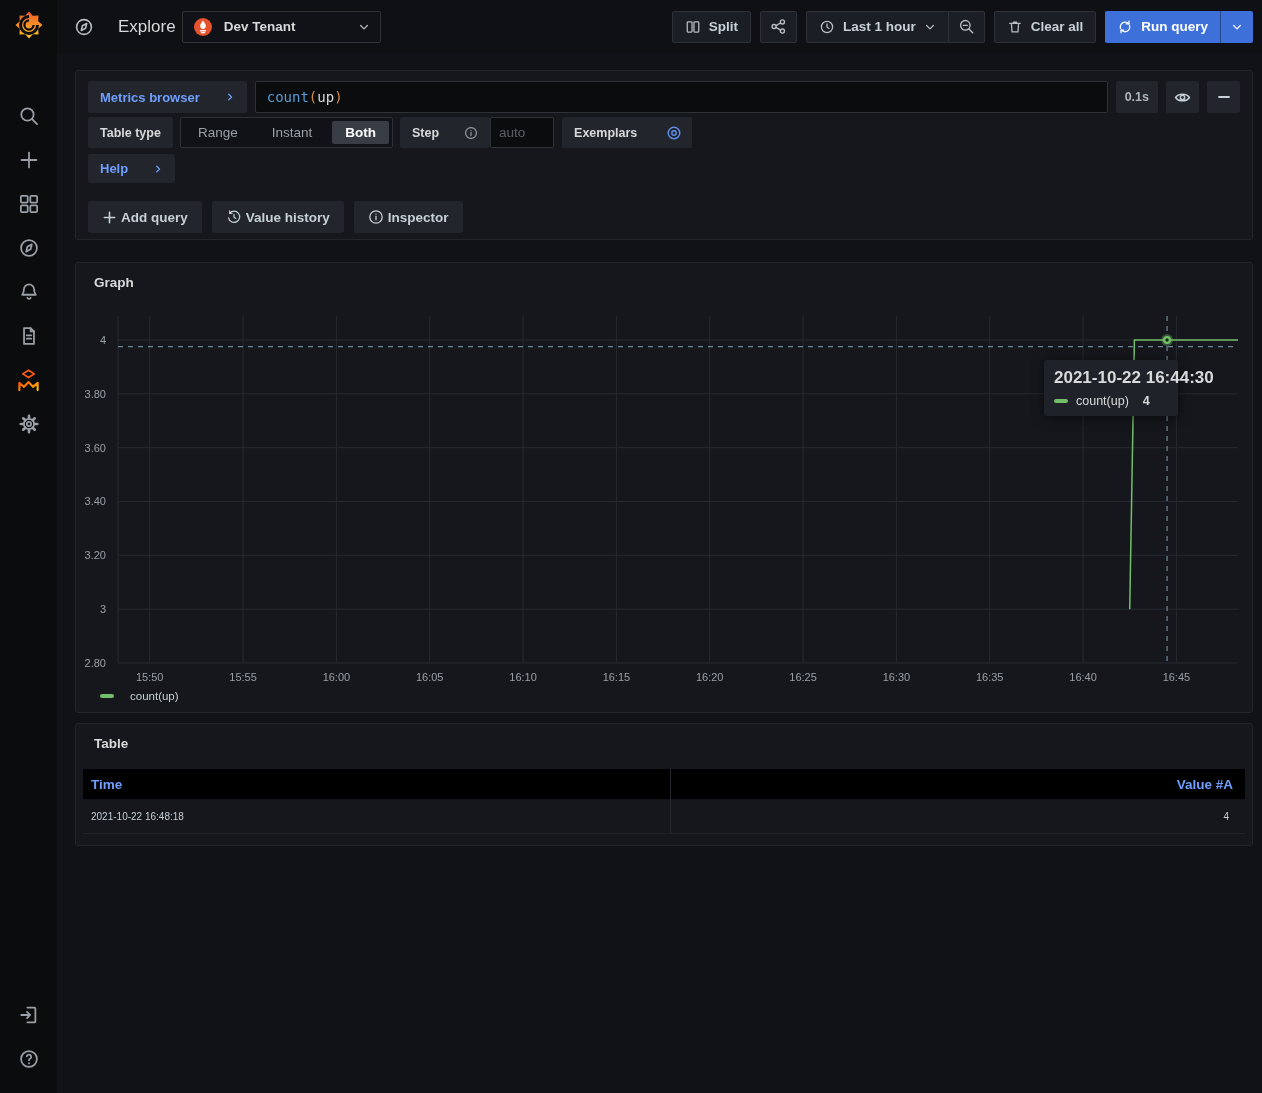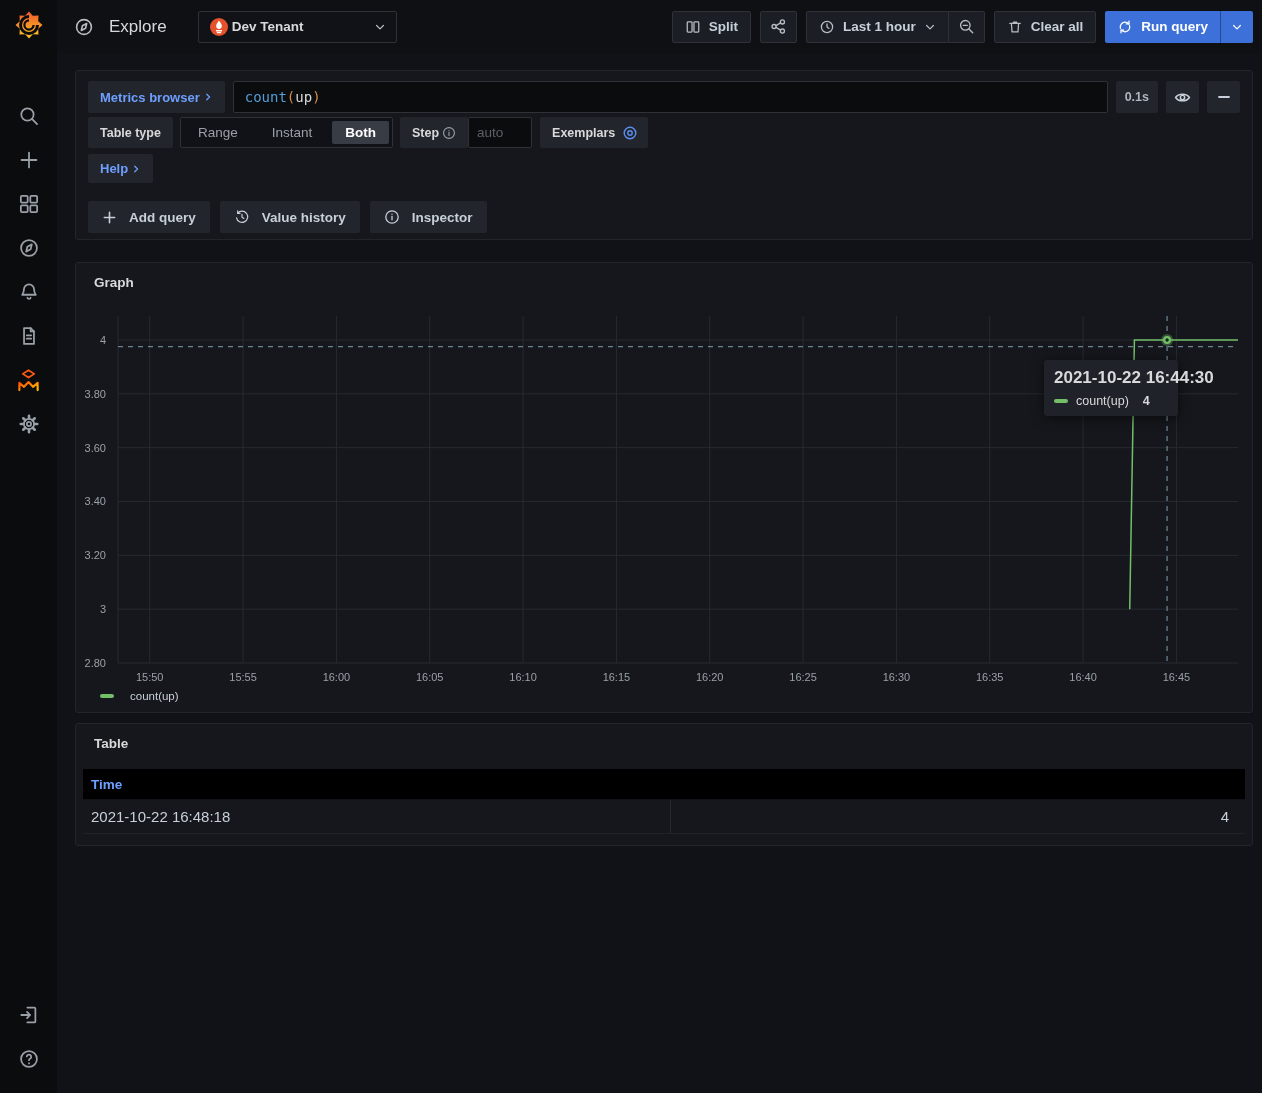--- a/index.html
+++ b/index.html
@@ -27,22 +27,22 @@
   .sidebar{position:absolute;left:0;top:0;width:57px;height:1093px;background:var(--side);z-index:6;display:flex;flex-direction:column;align-items:center}
   .logo-btn{margin-top:9px;width:32px;height:32px;display:flex;align-items:center;justify-content:center;cursor:pointer}
   .side-nav{margin-top:53px;display:flex;flex-direction:column}
   .side-btn{width:57px;height:44px;display:flex;align-items:center;justify-content:center;cursor:pointer}
   .side-bottom{position:absolute;left:0;bottom:12px;width:57px;display:flex;flex-direction:column}
   .sideicon{stroke:#9aa0a8;fill:none;stroke-width:1.6;stroke-linecap:round;stroke-linejoin:round}
 
   
   .topbar{position:absolute;left:57px;top:0;right:0;height:53px;background:var(--bg-top);display:flex;align-items:center;padding:0 9px 0 17px}
   .tb-left{display:flex;align-items:center}
-  .explore-title{display:flex;align-items:center;gap:15px;font-size:17px;font-weight:500;color:var(--text)}
-  .ds-picker{margin-left:31px;width:199px;height:32px;border:1px solid var(--input-border);border-radius:2px;background:var(--bg);display:flex;align-items:center;gap:3px;padding:0 10px;cursor:pointer}
+  .explore-title{display:flex;align-items:center;gap:24px;font-size:17px;font-weight:500;color:var(--text)}
+  .ds-picker{margin-left:6px;width:199px;height:32px;border:1px solid var(--input-border);border-radius:2px;background:var(--bg);display:flex;align-items:center;gap:11px;padding:0 10px;cursor:pointer}
   .ds-picker .lbl{font-size:13.5px;font-weight:600;color:var(--text)}
   .ds-picker .chev{margin-left:auto}
   .tb-right{margin-left:auto;display:flex;align-items:center;gap:9px}
   .tb-group{display:flex}
   .tb-btn{height:32px;background:var(--tbtn);border:1px solid var(--tbtn-border);border-radius:2px;color:var(--text2);font-size:13.5px;font-weight:600;display:flex;align-items:center;gap:8px;padding:0 12px;cursor:pointer}
   .tb-btn.iconic{padding:0 9px}
   .tb-group .tb-btn{border-radius:0}
   .tb-group .tb-btn:first-child{border-radius:2px 0 0 2px}
   .tb-group .tb-btn:last-child{border-radius:0 2px 2px 0;border-left:none}
   .run-group .tb-btn{background:var(--accent);border:none;color:#fff}
@@ -54,34 +54,34 @@
   .panel{position:absolute;left:75px;width:1178px;background:var(--panel);border:1px solid var(--panel-border);border-radius:3px}
   .panel-title{position:absolute;left:18px;top:12px;font-size:13.5px;font-weight:600;color:var(--text)}
 
   
   .query-panel{top:70px;height:170px;padding:10px 12px}
   .q-row{display:flex;align-items:stretch}
   .row1{height:32px}
   .row2{height:31px;margin-top:4px}
   .row3{height:29px;margin-top:6px}
   .row4{height:32px;margin-top:18px;gap:10px}
-  .chip{background:var(--chip);border-radius:2px;display:flex;align-items:center;gap:3px;padding:0 12px;font-size:12.5px;font-weight:600;color:var(--text)}
+  .chip{background:var(--chip);border-radius:2px;display:flex;align-items:center;gap:25px;padding:0 12px;font-size:12.5px;font-weight:600;color:var(--text)}
   .chip.link{color:var(--link);font-size:13px}
   .code-input{flex:1;margin-left:8px;background:var(--input-bg);border:1px solid var(--input-border);border-radius:2px;display:flex;align-items:center;padding:0 11px;font-family:"DejaVu Sans Mono",monospace;font-size:14px;cursor:text}
   .tok-fn{color:var(--syn-fn)} .tok-paren{color:var(--syn-paren)} .tok-arg{color:var(--syn-arg)}
   .exec-chip{margin-left:8px;background:var(--chip);border-radius:2px;display:flex;align-items:center;padding:0 9px;font-size:12.5px;font-weight:600;color:#aeb6bd}
   .sq-btn{width:33px;margin-left:8px;background:var(--chip);border-radius:2px;display:flex;align-items:center;justify-content:center;cursor:pointer}
   .radio-group{margin-left:7px;border:1px solid var(--tbtn-border);border-radius:2px;display:flex;background:var(--bg)}
   .radio{padding:0 17px;display:flex;align-items:center;color:var(--muted);font-size:13.5px;font-weight:500;cursor:pointer}
   .radio.sel{background:#383d45;color:#fff;border-radius:2px;margin:3px;padding:0 13px;font-weight:600}
   .step-chip{margin-left:7px}
   .step-input{width:64px;background:var(--input-bg);border:1px solid var(--input-border);border-radius:2px;color:var(--text);padding:0 8px;font-size:13.5px;font-family:inherit}
   .step-input::placeholder{color:#5c6066}
   .ex-chip{margin-left:8px;padding-right:10px}
-  .act-btn{background:var(--chip);border-radius:2px;display:flex;align-items:center;gap:12px;padding:0 14px;font-size:13.5px;font-weight:600;color:var(--text2);cursor:pointer}
+  .act-btn{background:var(--chip);border-radius:2px;display:flex;align-items:center;gap:4px;padding:0 14px;font-size:13.5px;font-weight:600;color:var(--text2);cursor:pointer}
 
   
   .graph-panel{top:262px;height:451px}
   .chart-svg{position:absolute;left:0;top:0}
   .gridline{stroke:var(--grid);stroke-width:1}
   .xtick,.ytick{fill:var(--muted);font-size:11px;font-family:"Liberation Sans",sans-serif}
   .series-line{fill:none;stroke-width:1.5}
   .crosshair{stroke:rgba(142,173,193,.9);stroke-width:1;stroke-dasharray:5 5;fill:none}
   .tooltip{position:absolute;left:968px;top:97px;width:134px;background:#202229;border-radius:3px;box-shadow:0 2px 12px rgba(0,0,0,.55);padding:8px 10px;z-index:4}
   .tt-time{font-size:17px;font-weight:700;color:var(--text);white-space:nowrap}
@@ -91,21 +91,21 @@
   .legend{position:absolute;left:24px;top:427px;display:flex;align-items:center;gap:8px;font-size:11.5px;color:var(--text2)}
 
   
   .table-panel{top:723px;height:123px}
   .tbl{position:absolute;left:7px;right:7px;top:45px}
   .tbl-header,.tbl-row{display:grid;grid-template-columns:587px 1fr}
   .tbl-header{background:#000000;height:31px;border-bottom:1px solid #121318}
   .th{padding:0 8px;line-height:31px;color:var(--link);font-size:13.5px;font-weight:600;cursor:pointer}
   .th.right{text-align:right;padding-right:12px;border-left:1px solid #26282e}
   .tbl-row{height:34px;border-bottom:1px solid #1f2228}
-  .td{padding:0 8px;line-height:34px;color:var(--text2);font-size:15px}
+  .td{padding:0 8px;line-height:34px;color:var(--text2);font-size:10px}
   .td.right{text-align:right;padding-right:16px;border-left:1px solid #26282e}
 </style>
 </head>
 <body>
 
 <aside class="sidebar">
   <div class="logo-btn">
     <svg width="30" height="30" viewBox="0 0 30 30">
       <defs>
         <linearGradient id="glg" x1="0" y1="1" x2="0" y2="0">
@@ -429,19 +429,20 @@
     <span class="swatch"></span>
     <span>count(up)</span>
   </div>
 </section>
 
 <section class="panel table-panel">
   <div class="panel-title">Table</div>
   <div class="tbl">
     <div class="tbl-header">
       <div class="th">Time</div>
+      <div class="th right">Value #A</div>
     </div>
     <div class="tbl-row">
       <div class="td">2021-10-22 16:48:18</div>
       <div class="td right">4</div>
     </div>
   </div>
 </section>
 
 </body></html>

